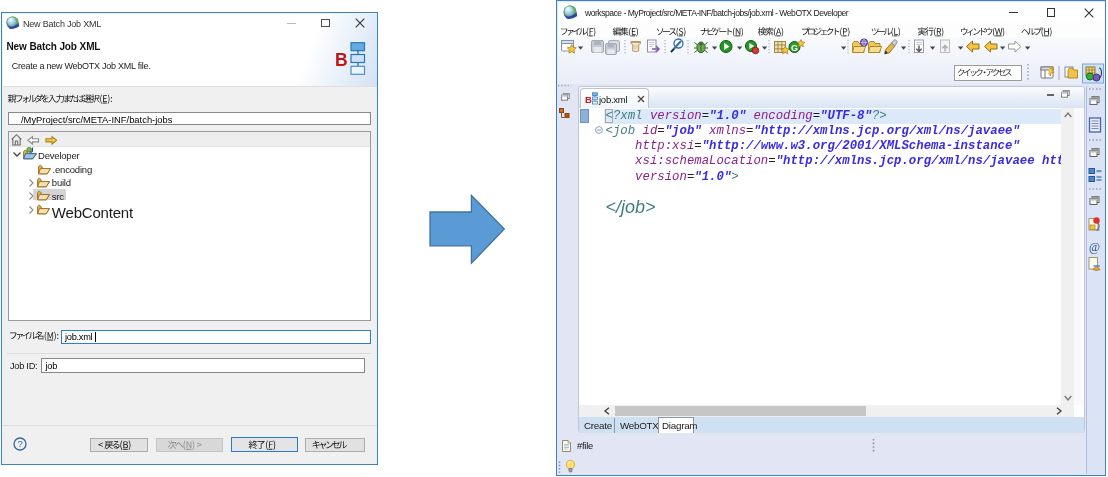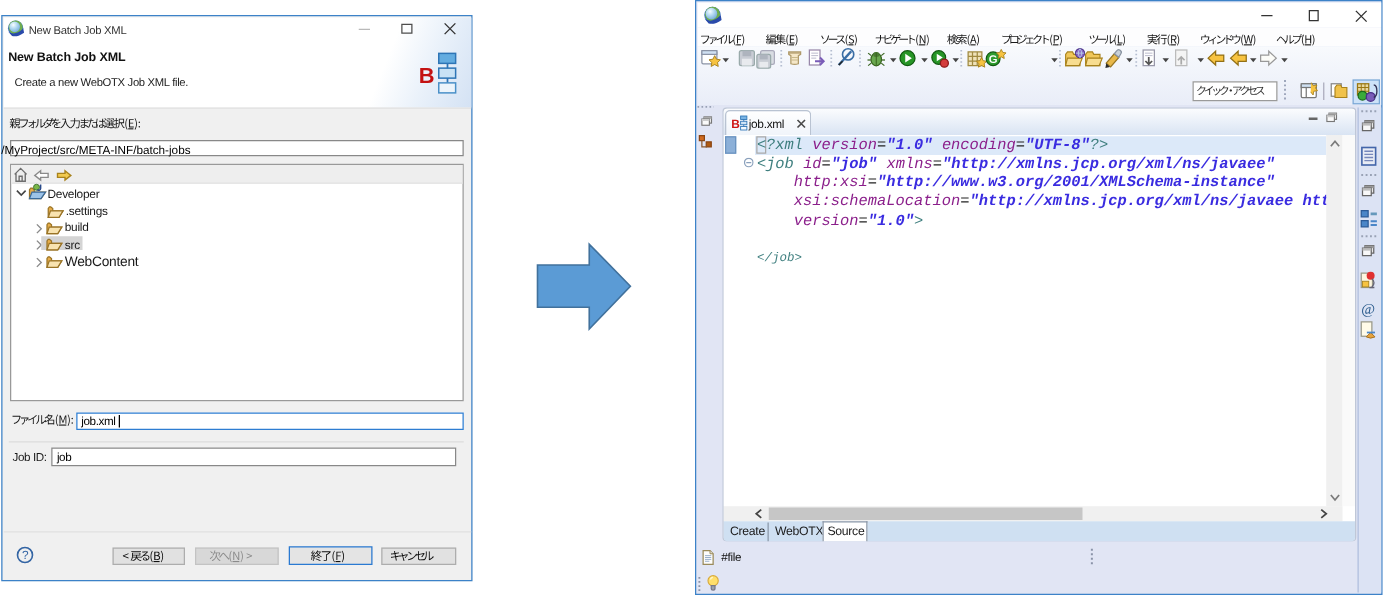--- a/index.html
+++ b/index.html
@@ -51,21 +51,21 @@
     </div>
 
 <div class="jp" style="left:8px;top:93.5px">
       <svg width="105.1" height="9.9" viewBox="0 -7.92 105.1 9.9" style="overflow:visible;display:block">
         <path d="M0 -6.6H3.8V-6H0ZM-0.2 -4.5H3.9V-3.9H-0.2ZM1.6 -7.5H2.2V-6.2H1.6ZM1.6 -4H2.3V0.7H1.6ZM1.6 -2.8 2.1 -2.5Q1.9 -2 1.6 -1.5Q1.2 -1 0.9 -0.6Q0.5 -0.2 0.1 0.1Q0.1 -0 -0 -0.2Q-0.2 -0.3 -0.3 -0.4Q0.1 -0.7 0.5 -1Q0.8 -1.4 1.1 -1.9Q1.4 -2.3 1.6 -2.8ZM2.2 -2.3Q2.3 -2.2 2.5 -2Q2.7 -1.8 3 -1.6Q3.3 -1.4 3.5 -1.2Q3.7 -1 3.8 -0.9L3.4 -0.4Q3.3 -0.6 3.1 -0.8Q2.9 -1 2.6 -1.2Q2.4 -1.5 2.2 -1.7Q1.9 -1.9 1.8 -2ZM0.6 -5.9 1.1 -6Q1.2 -5.7 1.3 -5.3Q1.4 -4.9 1.5 -4.7L0.9 -4.5Q0.9 -4.8 0.8 -5.2Q0.7 -5.6 0.6 -5.9ZM2.7 -6 3.3 -5.9Q3.2 -5.5 3.1 -5.2Q3 -4.8 2.8 -4.5L2.3 -4.7Q2.4 -4.8 2.5 -5.1Q2.5 -5.3 2.6 -5.6Q2.7 -5.8 2.7 -6ZM4.8 -5.1V-4.2H7.1V-5.1ZM4.8 -3.6V-2.7H7.1V-3.6ZM4.8 -6.6V-5.6H7.1V-6.6ZM4.2 -7.2H7.7V-2.1H4.2ZM6.1 -2.3H6.7V-0.2Q6.7 -0.1 6.8 -0Q6.8 0 6.9 0Q7 0 7.1 0Q7.2 0 7.3 0Q7.4 0 7.4 0Q7.5 0 7.5 -0.1Q7.6 -0.1 7.6 -0.4Q7.6 -0.7 7.6 -1.2Q7.7 -1.1 7.8 -1.1Q7.9 -1 8 -1Q8.1 -1 8.2 -0.9Q8.2 -0.3 8.1 0Q8 0.4 7.9 0.5Q7.7 0.6 7.5 0.6Q7.4 0.6 7.3 0.6Q7.1 0.6 7 0.6Q6.9 0.6 6.8 0.6Q6.5 0.6 6.4 0.5Q6.2 0.5 6.2 0.3Q6.1 0.1 6.1 -0.2ZM4.8 -2.2H5.4Q5.3 -1.5 5.2 -0.9Q5 -0.4 4.6 0.1Q4.2 0.5 3.5 0.7Q3.5 0.6 3.4 0.5Q3.3 0.3 3.2 0.2Q3.8 0 4.1 -0.3Q4.5 -0.7 4.6 -1.1Q4.7 -1.6 4.8 -2.2ZM-0.1 -3H3.8V-2.4H-0.1Z M14.4 -6Q14.4 -5.9 14.3 -5.8Q14.3 -5.7 14.3 -5.5Q14.2 -5.2 14.1 -4.7Q14 -4.3 13.8 -3.9Q13.6 -3.4 13.4 -3Q13.2 -2.6 12.9 -2.2Q12.5 -1.7 12 -1.2Q11.5 -0.8 10.9 -0.4Q10.2 -0.1 9.4 0.2L8.8 -0.5Q9.7 -0.7 10.3 -1Q10.9 -1.3 11.4 -1.8Q11.9 -2.2 12.3 -2.6Q12.6 -3.1 12.8 -3.6Q13.1 -4.1 13.2 -4.6Q13.4 -5.1 13.5 -5.6Q13.3 -5.6 13 -5.6Q12.6 -5.6 12.2 -5.6Q11.7 -5.6 11.2 -5.6Q10.6 -5.6 10.2 -5.6Q9.7 -5.6 9.3 -5.6Q9 -5.6 8.9 -5.6Q8.6 -5.6 8.4 -5.6Q8.1 -5.6 8 -5.5V-6.3Q8.1 -6.3 8.2 -6.3Q8.4 -6.3 8.6 -6.3Q8.7 -6.3 8.9 -6.3Q9 -6.3 9.3 -6.3Q9.5 -6.3 9.9 -6.3Q10.3 -6.3 10.7 -6.3Q11.2 -6.3 11.6 -6.3Q12 -6.3 12.4 -6.3Q12.8 -6.3 13 -6.3Q13.3 -6.3 13.4 -6.3Q13.5 -6.3 13.6 -6.3Q13.7 -6.3 13.9 -6.3Z M19 -5.5Q19 -5.4 19 -5.2Q19 -5 19 -4.9Q19 -4.7 19 -4.4Q19 -4 19 -3.6Q19 -3.1 19 -2.7Q19 -2.2 19 -1.7Q19 -1.2 19 -0.8Q19 -0.4 19 -0.1Q19 0.2 18.9 0.4Q18.7 0.6 18.4 0.6Q18.2 0.6 18 0.5Q17.7 0.5 17.5 0.5Q17.2 0.5 17.1 0.5L17 -0.2Q17.3 -0.1 17.6 -0.1Q17.9 -0.1 18.1 -0.1Q18.3 -0.1 18.3 -0.1Q18.4 -0.2 18.4 -0.3Q18.4 -0.6 18.4 -1Q18.4 -1.4 18.4 -1.8Q18.4 -2.3 18.3 -2.7Q18.3 -3.2 18.3 -3.6Q18.3 -4 18.3 -4.4Q18.3 -4.7 18.3 -4.9Q18.3 -5 18.3 -5.2Q18.3 -5.4 18.2 -5.5ZM14.9 -4.2Q15.1 -4.2 15.3 -4.2Q15.5 -4.2 15.6 -4.2Q15.7 -4.2 16 -4.2Q16.2 -4.2 16.6 -4.2Q17 -4.2 17.5 -4.2Q17.9 -4.2 18.4 -4.2Q18.9 -4.2 19.3 -4.2Q19.7 -4.2 19.9 -4.2Q20.2 -4.2 20.3 -4.2Q20.4 -4.2 20.6 -4.2Q20.8 -4.2 20.9 -4.2V-3.5Q20.8 -3.5 20.6 -3.5Q20.4 -3.5 20.3 -3.5Q20.2 -3.5 20 -3.5Q19.7 -3.5 19.3 -3.5Q18.9 -3.5 18.4 -3.5Q18 -3.5 17.5 -3.5Q17 -3.5 16.6 -3.5Q16.2 -3.5 16 -3.5Q15.7 -3.5 15.6 -3.5Q15.5 -3.5 15.3 -3.5Q15.1 -3.5 14.9 -3.5ZM14.7 -0.8Q15.2 -1 15.8 -1.4Q16.3 -1.7 16.8 -2.1Q17.2 -2.6 17.6 -3Q18 -3.4 18.2 -3.7L18.5 -3.7L18.5 -3.2Q18.4 -2.8 18 -2.4Q17.7 -2 17.2 -1.6Q16.7 -1.2 16.2 -0.9Q15.7 -0.5 15.2 -0.2Z M24.3 -0.2Q24.4 -0.3 24.4 -0.4Q24.4 -0.6 24.4 -0.7Q24.4 -0.8 24.4 -1.1Q24.4 -1.4 24.4 -1.8Q24.4 -2.3 24.4 -2.8Q24.4 -3.3 24.4 -3.9Q24.4 -4.4 24.4 -4.8Q24.4 -5.3 24.4 -5.6Q24.4 -6 24.4 -6.1Q24.4 -6.3 24.4 -6.5Q24.4 -6.7 24.3 -6.8H25.2Q25.2 -6.7 25.2 -6.5Q25.1 -6.3 25.1 -6.1Q25.1 -6 25.1 -5.6Q25.1 -5.3 25.1 -4.9Q25.1 -4.4 25.1 -3.9Q25.1 -3.4 25.1 -2.9Q25.1 -2.4 25.1 -1.9Q25.1 -1.5 25.1 -1.2Q25.1 -1 25.1 -0.9Q25.6 -1.1 26 -1.4Q26.5 -1.7 27 -2.2Q27.4 -2.6 27.8 -3.1L28.2 -2.5Q27.8 -2 27.3 -1.5Q26.8 -1 26.2 -0.6Q25.6 -0.3 25.1 0Q25 0.1 24.9 0.1Q24.9 0.2 24.8 0.2ZM20.2 -0.2Q20.8 -0.6 21.2 -1.2Q21.6 -1.8 21.8 -2.4Q21.9 -2.8 21.9 -3.2Q22 -3.7 22 -4.2Q22 -4.7 22 -5.2Q22 -5.7 22 -6.1Q22 -6.3 22 -6.4Q22 -6.6 22 -6.7H22.8Q22.8 -6.7 22.8 -6.6Q22.8 -6.5 22.8 -6.3Q22.8 -6.2 22.8 -6.1Q22.8 -5.7 22.8 -5.2Q22.8 -4.7 22.7 -4.1Q22.7 -3.6 22.6 -3.1Q22.6 -2.6 22.5 -2.2Q22.3 -1.5 21.9 -0.9Q21.5 -0.3 20.9 0.2Z M33 -7.3Q33.1 -7.1 33.2 -6.9Q33.4 -6.7 33.5 -6.4Q33.6 -6.2 33.7 -6L33.2 -5.8Q33.1 -6.1 32.9 -6.4Q32.7 -6.8 32.5 -7.1ZM34 -7.6Q34.1 -7.5 34.2 -7.2Q34.4 -7 34.5 -6.8Q34.6 -6.6 34.7 -6.4L34.2 -6.2Q34.1 -6.5 33.9 -6.8Q33.7 -7.2 33.5 -7.4ZM29.6 -3.9Q30 -3.7 30.5 -3.4Q30.9 -3 31.4 -2.7Q31.9 -2.4 32.3 -2.1Q32.7 -1.8 33.1 -1.5L32.5 -0.9Q32.2 -1.1 31.8 -1.5Q31.4 -1.8 30.9 -2.2Q30.4 -2.5 30 -2.8Q29.5 -3.2 29.1 -3.4ZM33.7 -5.6Q33.6 -5.5 33.6 -5.3Q33.5 -5.2 33.5 -5.1Q33.3 -4.6 33.1 -4.1Q32.9 -3.6 32.5 -3Q32.2 -2.5 31.8 -2Q31.2 -1.2 30.3 -0.6Q29.4 0.1 28.1 0.6L27.5 0Q28.3 -0.2 29 -0.6Q29.7 -1 30.3 -1.4Q30.8 -1.9 31.2 -2.4Q31.6 -2.8 31.8 -3.3Q32.1 -3.8 32.4 -4.3Q32.6 -4.8 32.7 -5.2H29.3L29.6 -5.8H32.5Q32.7 -5.8 32.8 -5.9Q33 -5.9 33.1 -5.9ZM30.6 -6.9Q30.5 -6.7 30.4 -6.5Q30.3 -6.3 30.2 -6.1Q30 -5.7 29.5 -5.1Q29.1 -4.5 28.5 -3.9Q28 -3.3 27.2 -2.8L26.6 -3.3Q27.4 -3.8 28 -4.3Q28.6 -4.9 28.9 -5.4Q29.3 -6 29.5 -6.4Q29.6 -6.5 29.7 -6.7Q29.8 -6.9 29.8 -7.1Z M36.7 -7.1Q36.7 -6.9 36.6 -6.5Q36.5 -6.1 36.3 -5.7Q36.1 -5.3 35.9 -4.8Q35.7 -4.4 35.4 -4Q35.6 -4.2 35.8 -4.2Q36 -4.3 36.2 -4.3Q36.5 -4.4 36.6 -4.4Q37.2 -4.4 37.5 -4.1Q37.9 -3.8 37.9 -3.2Q37.9 -3.1 37.9 -2.8Q37.9 -2.5 37.9 -2.2Q37.9 -1.9 37.9 -1.7Q37.9 -1.4 37.9 -1.2H37.2Q37.2 -1.4 37.2 -1.6Q37.2 -1.8 37.3 -2.1Q37.3 -2.4 37.3 -2.6Q37.3 -2.9 37.3 -3Q37.2 -3.4 37 -3.6Q36.8 -3.8 36.4 -3.8Q36 -3.8 35.6 -3.6Q35.2 -3.4 34.9 -3.2Q34.7 -3 34.5 -2.7Q34.3 -2.5 34 -2.2L33.4 -2.7Q34.1 -3.3 34.5 -3.8Q34.9 -4.4 35.2 -4.9Q35.5 -5.3 35.6 -5.7Q35.8 -6.1 35.9 -6.5Q36 -6.9 36 -7.2ZM33.6 -6.1Q34 -6.1 34.4 -6.1Q34.9 -6 35.2 -6Q35.8 -6 36.5 -6.1Q37.2 -6.1 37.9 -6.2Q38.6 -6.2 39.2 -6.4L39.2 -5.7Q38.7 -5.6 38.2 -5.6Q37.7 -5.5 37.1 -5.5Q36.6 -5.4 36.1 -5.4Q35.6 -5.4 35.1 -5.4Q34.9 -5.4 34.7 -5.4Q34.4 -5.4 34.2 -5.4Q33.9 -5.5 33.6 -5.5ZM40.5 -4Q40.4 -3.9 40.3 -3.9Q40.1 -3.8 40 -3.8Q39.8 -3.7 39.7 -3.7Q39.2 -3.5 38.6 -3.2Q38 -3 37.4 -2.6Q36.9 -2.4 36.6 -2.2Q36.2 -1.9 36 -1.7Q35.8 -1.4 35.8 -1.1Q35.8 -0.8 36 -0.6Q36.1 -0.5 36.3 -0.4Q36.5 -0.3 36.8 -0.3Q37.1 -0.3 37.5 -0.3Q38 -0.3 38.7 -0.3Q39.3 -0.4 39.9 -0.5L39.9 0.2Q39.6 0.3 39.1 0.3Q38.7 0.4 38.3 0.4Q37.8 0.4 37.4 0.4Q36.8 0.4 36.3 0.3Q35.7 0.2 35.4 -0.1Q35.1 -0.4 35.1 -1Q35.1 -1.4 35.3 -1.7Q35.5 -2.1 35.8 -2.3Q36.1 -2.6 36.5 -2.8Q36.9 -3.1 37.3 -3.3Q37.7 -3.5 38.1 -3.7Q38.5 -3.9 38.8 -4Q39.2 -4.2 39.5 -4.3Q39.7 -4.4 39.9 -4.5Q40 -4.5 40.2 -4.6Z M41.8 -7H44.4V-6.3H41.8ZM44 -7H44.7Q44.7 -6.6 44.8 -6.1Q44.8 -5.5 44.9 -4.9Q45 -4.3 45.3 -3.6Q45.5 -3 45.9 -2.3Q46.3 -1.6 47 -1Q47.6 -0.4 48.5 0.1Q48.4 0.2 48.3 0.3Q48.2 0.4 48.1 0.5Q48 0.6 47.9 0.7Q47 0.1 46.4 -0.5Q45.8 -1.2 45.3 -1.9Q44.9 -2.6 44.6 -3.3Q44.4 -4.1 44.2 -4.7Q44.1 -5.4 44.1 -6Q44 -6.6 44 -7ZM43.8 -5.2 44.5 -5.1Q44.2 -3.7 43.7 -2.6Q43.2 -1.5 42.5 -0.7Q41.7 0.1 40.7 0.7Q40.7 0.6 40.5 0.5Q40.4 0.4 40.3 0.3Q40.2 0.2 40.1 0.2Q41.6 -0.6 42.5 -2Q43.4 -3.3 43.8 -5.2Z M48.4 -5.6H55.4V-4.9H48.4ZM55.2 -5.6H55.9Q55.9 -5.6 55.9 -5.5Q55.9 -5.5 55.9 -5.4Q55.9 -5.3 55.8 -5.2Q55.8 -3.8 55.7 -2.9Q55.6 -1.9 55.5 -1.2Q55.4 -0.6 55.3 -0.2Q55.2 0.1 55.1 0.3Q54.9 0.5 54.7 0.6Q54.5 0.6 54.3 0.6Q54.1 0.7 53.7 0.7Q53.3 0.6 52.8 0.6Q52.8 0.5 52.8 0.3Q52.7 0.1 52.6 -0.1Q53.1 -0 53.5 -0Q53.9 -0 54 -0Q54.2 -0 54.3 -0Q54.4 -0.1 54.4 -0.1Q54.6 -0.3 54.7 -0.6Q54.8 -1 54.9 -1.6Q54.9 -2.2 55 -3.2Q55.1 -4.1 55.2 -5.5ZM51.4 -7.5H52.1V-6Q52.1 -5.4 52 -4.7Q52 -4 51.8 -3.3Q51.6 -2.6 51.3 -1.8Q50.9 -1.1 50.3 -0.5Q49.6 0.2 48.7 0.8Q48.6 0.7 48.6 0.6Q48.5 0.5 48.4 0.4Q48.3 0.3 48.2 0.2Q49.1 -0.3 49.7 -0.9Q50.3 -1.5 50.6 -2.2Q50.9 -2.8 51.1 -3.5Q51.3 -4.2 51.3 -4.8Q51.4 -5.4 51.4 -6Z M60.1 -7.1Q60 -7 60 -6.9Q60 -6.7 60 -6.5Q60 -6.4 60 -6.1Q60 -5.9 60 -5.5Q60 -5.2 60 -4.8Q60 -4.5 60 -4.2Q60 -3.8 60 -3.3Q60 -2.8 60.1 -2.3Q60.1 -1.8 60.1 -1.5Q60.1 -1.1 60.1 -0.8Q60.1 -0.5 60 -0.2Q59.8 0 59.5 0.2Q59.1 0.4 58.5 0.4Q57.6 0.4 57 0.1Q56.5 -0.3 56.5 -0.9Q56.5 -1.3 56.8 -1.6Q57 -1.9 57.5 -2.1Q58 -2.3 58.6 -2.3Q59.3 -2.3 60 -2.1Q60.6 -2 61.1 -1.7Q61.6 -1.4 62 -1.2Q62.4 -0.9 62.7 -0.7L62.3 -0Q62 -0.3 61.6 -0.6Q61.2 -0.9 60.7 -1.2Q60.2 -1.4 59.7 -1.5Q59.1 -1.7 58.5 -1.7Q57.9 -1.7 57.5 -1.5Q57.2 -1.3 57.2 -0.9Q57.2 -0.7 57.3 -0.6Q57.5 -0.4 57.7 -0.3Q58 -0.2 58.5 -0.2Q58.7 -0.2 58.9 -0.3Q59.2 -0.4 59.3 -0.5Q59.4 -0.7 59.4 -1Q59.4 -1.3 59.4 -1.7Q59.4 -2.1 59.4 -2.6Q59.3 -3 59.3 -3.5Q59.3 -3.9 59.3 -4.2Q59.3 -4.5 59.3 -4.8Q59.3 -5.2 59.3 -5.5Q59.3 -5.8 59.3 -6.1Q59.3 -6.4 59.3 -6.6Q59.3 -6.7 59.3 -6.9Q59.3 -7.1 59.3 -7.1ZM56.6 -6.2Q56.8 -6.1 57.1 -6.1Q57.4 -6.1 57.8 -6Q58.1 -6 58.4 -6Q58.7 -6 58.9 -6Q59.8 -6 60.7 -6Q61.6 -6.1 62.4 -6.2L62.4 -5.6Q61.9 -5.5 61.3 -5.5Q60.8 -5.4 60.1 -5.4Q59.5 -5.3 58.9 -5.3Q58.6 -5.3 58.2 -5.4Q57.7 -5.4 57.3 -5.4Q56.9 -5.5 56.6 -5.5ZM56.6 -4.3Q56.8 -4.2 57.1 -4.2Q57.4 -4.2 57.7 -4.1Q58 -4.1 58.3 -4.1Q58.6 -4.1 58.8 -4.1Q59.5 -4.1 60.1 -4.1Q60.7 -4.1 61.3 -4.2Q61.9 -4.3 62.5 -4.4L62.5 -3.7Q62 -3.6 61.6 -3.6Q61.2 -3.5 60.7 -3.5Q60.3 -3.5 59.8 -3.5Q59.3 -3.5 58.8 -3.5Q58.5 -3.5 58.1 -3.5Q57.7 -3.5 57.3 -3.5Q56.9 -3.5 56.6 -3.6Z M65.4 -7.1Q65.3 -6.9 65.3 -6.7Q65.2 -6.5 65.2 -6.4Q65.1 -6 65.1 -5.6Q65 -5.2 64.9 -4.7Q64.8 -4.3 64.6 -3.8Q64.5 -3.3 64.3 -2.8Q64.2 -2.2 64 -1.6Q63.8 -1.1 63.6 -0.6Q63.4 -0.1 63.2 0.3L62.4 0.1Q62.6 -0.3 62.9 -0.8Q63.1 -1.3 63.3 -1.8Q63.5 -2.4 63.7 -2.9Q63.8 -3.5 64 -4Q64 -4.3 64.1 -4.6Q64.2 -5 64.3 -5.3Q64.3 -5.7 64.4 -5.9Q64.4 -6.2 64.5 -6.4Q64.5 -6.6 64.5 -6.8Q64.5 -7 64.5 -7.2ZM63.4 -5.6Q63.9 -5.6 64.5 -5.6Q65 -5.7 65.6 -5.8Q66.2 -5.9 66.8 -6V-5.3Q66.2 -5.2 65.6 -5.1Q65 -5 64.4 -5Q63.8 -4.9 63.4 -4.9Q63.1 -4.9 62.8 -4.9Q62.6 -4.9 62.3 -4.9L62.3 -5.6Q62.6 -5.6 62.9 -5.6Q63.1 -5.6 63.4 -5.6ZM66.2 -4.3Q66.6 -4.4 67 -4.4Q67.4 -4.4 67.9 -4.4Q68.3 -4.4 68.7 -4.4Q69.1 -4.4 69.4 -4.3L69.4 -3.7Q69.1 -3.7 68.7 -3.7Q68.3 -3.8 67.9 -3.8Q67.5 -3.8 67 -3.7Q66.6 -3.7 66.2 -3.7ZM66.4 -2.2Q66.3 -1.9 66.3 -1.7Q66.3 -1.5 66.3 -1.3Q66.3 -1.2 66.3 -1Q66.4 -0.9 66.6 -0.8Q66.7 -0.6 67 -0.6Q67.3 -0.5 67.8 -0.5Q68.2 -0.5 68.7 -0.6Q69.1 -0.6 69.6 -0.7L69.5 0Q69.2 0.1 68.7 0.1Q68.3 0.2 67.8 0.2Q66.7 0.2 66.2 -0.2Q65.6 -0.5 65.6 -1.2Q65.6 -1.4 65.6 -1.7Q65.7 -1.9 65.7 -2.2Z M71.4 -5.3Q71.8 -5.3 72.2 -5.3Q72.6 -5.2 73 -5.2Q73.8 -5.2 74.6 -5.3Q75.4 -5.4 76.1 -5.5V-4.8Q75.4 -4.7 74.6 -4.6Q73.8 -4.6 73 -4.6Q72.6 -4.6 72.2 -4.6Q71.8 -4.6 71.5 -4.6ZM74.6 -6.9Q74.6 -6.8 74.6 -6.7Q74.6 -6.5 74.5 -6.4Q74.5 -6.2 74.5 -6Q74.5 -5.7 74.5 -5.4Q74.5 -5.2 74.5 -4.9Q74.5 -4.4 74.5 -3.9Q74.6 -3.3 74.6 -2.9Q74.6 -2.4 74.6 -2Q74.7 -1.5 74.7 -1.2Q74.7 -0.9 74.6 -0.6Q74.5 -0.4 74.3 -0.2Q74.2 0 73.8 0.2Q73.5 0.3 73.1 0.3Q72.2 0.3 71.7 -0.1Q71.2 -0.4 71.2 -1Q71.2 -1.4 71.4 -1.7Q71.7 -2 72.1 -2.2Q72.5 -2.4 73.1 -2.4Q73.7 -2.4 74.1 -2.2Q74.6 -2.1 75 -1.9Q75.4 -1.7 75.8 -1.4Q76.1 -1.2 76.4 -0.9L76 -0.3Q75.5 -0.8 75.1 -1.1Q74.6 -1.4 74.1 -1.6Q73.6 -1.8 73 -1.8Q72.5 -1.8 72.2 -1.6Q71.9 -1.4 71.9 -1.1Q71.9 -0.7 72.2 -0.6Q72.5 -0.4 73 -0.4Q73.4 -0.4 73.6 -0.5Q73.8 -0.6 73.9 -0.8Q74 -1.1 74 -1.4Q74 -1.6 73.9 -2Q73.9 -2.4 73.9 -2.9Q73.9 -3.4 73.8 -3.9Q73.8 -4.4 73.8 -4.9Q73.8 -5.3 73.8 -5.7Q73.8 -6.1 73.8 -6.4Q73.8 -6.5 73.8 -6.7Q73.8 -6.8 73.8 -6.9ZM70.2 -6.9Q70.1 -6.8 70.1 -6.7Q70.1 -6.6 70 -6.5Q70 -6.3 70 -6.3Q69.9 -6 69.9 -5.7Q69.8 -5.3 69.8 -4.9Q69.7 -4.5 69.7 -4.1Q69.6 -3.7 69.6 -3.3Q69.6 -2.9 69.6 -2.6Q69.6 -2.3 69.6 -2Q69.6 -1.7 69.6 -1.4Q69.7 -1.6 69.8 -1.8Q69.9 -2.1 70 -2.3Q70.1 -2.5 70.2 -2.7L70.5 -2.4Q70.4 -2.1 70.3 -1.7Q70.2 -1.4 70 -1Q69.9 -0.7 69.9 -0.4Q69.9 -0.3 69.9 -0.2Q69.8 -0.1 69.8 -0Q69.9 0 69.9 0.1Q69.9 0.2 69.9 0.3L69.2 0.3Q69.1 -0.2 69 -0.9Q68.9 -1.6 68.9 -2.5Q68.9 -3 68.9 -3.6Q69 -4.1 69.1 -4.6Q69.1 -5.1 69.2 -5.6Q69.3 -6 69.3 -6.3Q69.3 -6.5 69.3 -6.6Q69.4 -6.8 69.4 -6.9Z M77.2 -4V-0.8H76.6V-3.4H75.5V-4ZM77.2 -1.1Q77.5 -0.6 78.1 -0.3Q78.7 -0.1 79.5 -0.1Q79.9 -0.1 80.4 -0.1Q81 -0 81.6 -0.1Q82.2 -0.1 82.8 -0.1Q83.3 -0.1 83.7 -0.1Q83.7 -0.1 83.7 0.1Q83.6 0.2 83.6 0.3Q83.6 0.4 83.5 0.5Q83.2 0.5 82.6 0.5Q82.1 0.6 81.5 0.6Q81 0.6 80.4 0.6Q79.9 0.6 79.5 0.5Q78.6 0.5 78 0.3Q77.4 -8.5e-05 76.9 -0.5Q76.6 -0.2 76.3 0Q76 0.3 75.7 0.6L75.4 0Q75.7 -0.2 76 -0.5Q76.3 -0.8 76.6 -1.1ZM75.5 -7 76 -7.3Q76.3 -7.1 76.6 -6.9Q76.8 -6.6 77.1 -6.3Q77.3 -6.1 77.4 -5.8L76.9 -5.5Q76.7 -5.7 76.5 -6Q76.3 -6.2 76 -6.5Q75.8 -6.8 75.5 -7ZM77.9 -3.8H83.3V-3.2H77.9ZM77.6 -2.4H83.6V-1.8H77.6ZM79.2 -4.4H79.9V-2.1H79.2ZM81.3 -4.4H82V-2.1H81.3ZM78.1 -6.2H79.7V-6.7H77.8V-7.2H80.3V-5.7H78.1ZM77.9 -6.2H78.5V-5.2Q78.5 -5.1 78.6 -5Q78.6 -5 78.8 -5Q78.9 -5 79 -5Q79.1 -5 79.3 -5Q79.5 -5 79.6 -5Q79.7 -5 79.8 -5Q80 -5 80 -5.1Q80.1 -5.2 80.1 -5.5Q80.2 -5.4 80.3 -5.3Q80.5 -5.3 80.6 -5.3Q80.5 -4.8 80.4 -4.7Q80.2 -4.5 79.9 -4.5Q79.8 -4.5 79.7 -4.5Q79.5 -4.5 79.3 -4.5Q79.1 -4.5 79 -4.5Q78.8 -4.5 78.8 -4.5Q78.4 -4.5 78.3 -4.6Q78.1 -4.6 78 -4.8Q77.9 -4.9 77.9 -5.2ZM81.1 -6.2H82.6V-6.7H80.7V-7.2H83.2V-5.7H81.1ZM80.9 -6.2H81.5V-5.2Q81.5 -5.1 81.5 -5Q81.6 -5 81.8 -5Q81.9 -5 82 -5Q82.2 -5 82.3 -5Q82.5 -5 82.7 -5Q82.8 -5 82.9 -5Q83 -5 83.1 -5.1Q83.2 -5.2 83.2 -5.5Q83.3 -5.4 83.4 -5.4Q83.6 -5.3 83.7 -5.3Q83.6 -4.8 83.5 -4.7Q83.3 -4.5 83 -4.5Q82.9 -4.5 82.7 -4.5Q82.6 -4.5 82.4 -4.5Q82.1 -4.5 82 -4.5Q81.8 -4.5 81.7 -4.5Q81.4 -4.5 81.2 -4.6Q81 -4.6 81 -4.8Q80.9 -4.9 80.9 -5.2ZM81.2 -1.4 81.7 -1.7Q82 -1.6 82.3 -1.4Q82.7 -1.2 83 -1Q83.3 -0.8 83.5 -0.6L82.8 -0.3Q82.6 -0.6 82.1 -0.9Q81.6 -1.2 81.2 -1.4ZM79.5 -1.7 80.1 -1.5Q79.8 -1.2 79.3 -0.9Q78.8 -0.6 78.3 -0.4Q78.3 -0.4 78.2 -0.5Q78.1 -0.6 78 -0.7Q77.9 -0.8 77.8 -0.8Q78.3 -1 78.8 -1.2Q79.2 -1.5 79.5 -1.7Z M87.1 -7H87.8V-4Q87.8 -3.4 87.7 -2.8Q87.7 -2.2 87.5 -1.6Q87.4 -0.9 87.1 -0.3Q86.8 0.2 86.3 0.7Q86.3 0.7 86.2 0.6Q86.1 0.5 86 0.4Q85.9 0.3 85.8 0.3Q86.3 -0.2 86.5 -0.7Q86.8 -1.2 86.9 -1.8Q87 -2.4 87 -2.9Q87.1 -3.5 87.1 -4ZM89.5 -3.7Q89.6 -2.8 89.9 -2.1Q90.3 -1.3 90.7 -0.7Q91.2 -0.2 91.8 0.1Q91.7 0.2 91.6 0.3Q91.5 0.4 91.4 0.5Q91.4 0.6 91.3 0.7Q90.6 0.3 90.2 -0.3Q89.7 -0.9 89.4 -1.8Q89 -2.6 88.8 -3.6ZM87.3 -7H91.3V-3.4H87.3V-4.1H90.6V-6.4H87.3ZM83.4 -5.7H86.6V-5.1H83.4ZM84.7 -7.6H85.4V-0.1Q85.4 0.2 85.3 0.4Q85.2 0.5 85 0.6Q84.9 0.7 84.5 0.7Q84.2 0.7 83.7 0.7Q83.7 0.6 83.6 0.4Q83.6 0.2 83.5 0.1Q83.9 0.1 84.2 0.1Q84.5 0.1 84.5 0.1Q84.7 0.1 84.7 0.1Q84.7 0 84.7 -0.1ZM83.3 -2.8Q83.7 -2.9 84.3 -3Q84.8 -3.1 85.4 -3.3Q86 -3.4 86.6 -3.6L86.7 -3Q85.8 -2.7 85 -2.5Q84.1 -2.3 83.4 -2.2Z M93.6 1.8Q93 0.8 92.6 -0.4Q92.3 -1.5 92.3 -2.8Q92.3 -4.1 92.6 -5.2Q93 -6.4 93.6 -7.4L94.1 -7.1Q93.5 -6.2 93.2 -5.1Q93 -3.9 93 -2.8Q93 -1.6 93.2 -0.5Q93.5 0.6 94.1 1.5Z M95.2 0V-6.6H99V-5.9H96.1V-3.8H98.6V-3.1H96.1V-0.7H99.1V0Z M100.3 1.8 99.7 1.5Q100.3 0.6 100.6 -0.5Q100.9 -1.6 100.9 -2.8Q100.9 -3.9 100.6 -5.1Q100.3 -6.2 99.7 -7.1L100.3 -7.4Q100.9 -6.4 101.2 -5.2Q101.6 -4.1 101.6 -2.8Q101.6 -1.5 101.2 -0.4Q100.9 0.8 100.3 1.8Z M103.5 -3.5Q103.3 -3.5 103.1 -3.7Q102.9 -3.9 102.9 -4.1Q102.9 -4.4 103.1 -4.6Q103.3 -4.8 103.5 -4.8Q103.8 -4.8 103.9 -4.6Q104.1 -4.4 104.1 -4.1Q104.1 -3.9 103.9 -3.7Q103.8 -3.5 103.5 -3.5ZM103.5 0.1Q103.3 0.1 103.1 -0.1Q102.9 -0.2 102.9 -0.5Q102.9 -0.8 103.1 -1Q103.3 -1.1 103.5 -1.1Q103.8 -1.1 103.9 -1Q104.1 -0.8 104.1 -0.5Q104.1 -0.2 103.9 -0.1Q103.8 0.1 103.5 0.1Z" fill="#1a1a1a"></path>
         <rect x="94.6" y="0.7" width="4.2" height="0.9" fill="#1a1a1a"></rect>
       </svg>
     </div>
 
 <div class="a" style="left:8px;top:111.5px;width:363px;height:13.5px;border:1px solid #888;background:#fff"></div>
-<div class="a" style="left:1px;top:114.2px;font-size:9.4px;letter-spacing:0px;color:#000">/MyProject/src/META-INF/batch-jobs</div>
+<div class="a" style="left:21px;top:114.2px;font-size:9.4px;letter-spacing:0px;color:#000">/MyProject/src/META-INF/batch-jobs</div>
 
 <div class="a" style="left:8px;top:130.5px;width:363px;height:190.5px;border:1px solid #999;background:#fff"></div>
 <div class="a" style="left:9px;top:131.5px;width:361px;height:15px;background:#eee;border-bottom:1px solid #e2e2e2"></div>
 <div class="a" style="left:11px;top:134px">
       <svg width="50" height="12" viewBox="0 0 50 12" style="display:block;overflow:visible">
 <path d="M0.7,5.5 L5.5,0.7 L10.3,5.5 M1.8,4.8 V11 H9.2 V4.8 M4.3,11 V7 H6.7 V11" stroke="#6e6e6e" fill="none" stroke-width="1.1"></path>
 <path d="M21.5,2.6 L16.8,6.3 L21.5,10 V7.9 H27.5 V4.7 H21.5 Z" fill="#fdfdfd" stroke="#8a8a8a" stroke-width="1.1"></path>
 <path d="M41,2.6 L45.7,6.3 L41,10 V7.9 H35 V4.7 H41 Z" fill="#f2ca4e" stroke="#a8821c" stroke-width="1.1"></path>
 </svg>
     </div>
@@ -83,21 +83,21 @@
 <path d="M9.5,0.5 v3.2 a1.6,1.6 0 0 1 -2.8,1" stroke="#2a4a8a" fill="none" stroke-width="1.2"></path>
 </svg>
     </div>
 <div class="a" style="left:38px;top:149.5px;font-size:9.5px;letter-spacing:-0.2px;color:#1a1a1a">Developer</div>
 <div class="a" style="left:38.4px;top:163.5px">
       <svg width="13" height="11" viewBox="0 0 13 11" style="display:block;overflow:visible">
 <path d="M0.6,2.8 L0.6,9.8 L9.2,9.8 L12.4,4.6 L4.2,4.6 L4.2,2.8 L2.6,1.4 L1.6,1.4 Z" fill="#e8ae4a" stroke="#9a7426" stroke-width="1"></path>
 <path d="M2.4,4.6 L12.4,4.6 L9.2,9.8 L0.6,9.8 Z" fill="#f8e3b0" stroke="#9a7426" stroke-width="1"></path>
 </svg>
     </div>
-<div class="a" style="left:52.6px;top:164px;font-size:9.5px;letter-spacing:-0.2px;color:#1a1a1a">.settings</div>
+<div class="a" style="left:52.6px;top:164px;font-size:9.5px;letter-spacing:-0.2px;color:#1a1a1a">.encoding</div>
 <div class="a" style="left:28.5px;top:179.1px">
       <svg width="5" height="8" viewBox="0 0 5 8" style="display:block;overflow:visible">
         <path d="M0.5,0.5 L4,4 L0.5,7.5" stroke="#8a8a8a" fill="none" stroke-width="1.1"></path>
       </svg>
     </div>
 <div class="a" style="left:36.6px;top:176.8px">
       <svg width="13" height="11" viewBox="0 0 13 11" style="display:block;overflow:visible">
 <path d="M0.6,2.8 L0.6,9.8 L9.2,9.8 L12.4,4.6 L4.2,4.6 L4.2,2.8 L2.6,1.4 L1.6,1.4 Z" fill="#e8ae4a" stroke="#9a7426" stroke-width="1"></path>
 <path d="M2.4,4.6 L12.4,4.6 L9.2,9.8 L0.6,9.8 Z" fill="#f8e3b0" stroke="#9a7426" stroke-width="1"></path>
 </svg>
@@ -120,21 +120,21 @@
       <svg width="5" height="8" viewBox="0 0 5 8" style="display:block;overflow:visible">
         <path d="M0.5,0.5 L4,4 L0.5,7.5" stroke="#8a8a8a" fill="none" stroke-width="1.1"></path>
       </svg>
     </div>
 <div class="a" style="left:36.6px;top:203.6px">
       <svg width="13" height="11" viewBox="0 0 13 11" style="display:block;overflow:visible">
 <path d="M0.6,2.8 L0.6,9.8 L9.2,9.8 L12.4,4.6 L4.2,4.6 L4.2,2.8 L2.6,1.4 L1.6,1.4 Z" fill="#e8ae4a" stroke="#9a7426" stroke-width="1"></path>
 <path d="M2.4,4.6 L12.4,4.6 L9.2,9.8 L0.6,9.8 Z" fill="#f8e3b0" stroke="#9a7426" stroke-width="1"></path>
 </svg>
     </div>
-<div class="a" style="left:51.8px;top:204.1px;font-size:11px;letter-spacing:-0.2px;color:#1a1a1a">WebContent</div>
+<div class="a" style="left:51.8px;top:204.1px;font-size:15px;letter-spacing:-0.2px;color:#1a1a1a">WebContent</div>
 
 <div class="jp" style="left:9.5px;top:331px">
       <svg width="49.4" height="9.9" viewBox="0 -7.92 49.4 9.9" style="overflow:visible;display:block">
         <path d="M6.5 -6Q6.4 -5.9 6.4 -5.8Q6.4 -5.7 6.4 -5.5Q6.3 -5.2 6.2 -4.7Q6 -4.3 5.9 -3.9Q5.7 -3.4 5.5 -3Q5.3 -2.6 5 -2.2Q4.6 -1.7 4.1 -1.2Q3.6 -0.8 2.9 -0.4Q2.3 -0.1 1.5 0.2L0.9 -0.5Q1.7 -0.7 2.4 -1Q3 -1.3 3.5 -1.8Q4 -2.2 4.4 -2.6Q4.7 -3.1 4.9 -3.6Q5.2 -4.1 5.3 -4.6Q5.5 -5.1 5.5 -5.6Q5.4 -5.6 5.1 -5.6Q4.7 -5.6 4.2 -5.6Q3.8 -5.6 3.2 -5.6Q2.7 -5.6 2.2 -5.6Q1.8 -5.6 1.4 -5.6Q1.1 -5.6 0.9 -5.6Q0.7 -5.6 0.4 -5.6Q0.2 -5.6 0 -5.5V-6.3Q0.2 -6.3 0.3 -6.3Q0.5 -6.3 0.6 -6.3Q0.8 -6.3 0.9 -6.3Q1.1 -6.3 1.3 -6.3Q1.6 -6.3 2 -6.3Q2.4 -6.3 2.8 -6.3Q3.2 -6.3 3.7 -6.3Q4.1 -6.3 4.5 -6.3Q4.9 -6.3 5.1 -6.3Q5.4 -6.3 5.5 -6.3Q5.6 -6.3 5.7 -6.3Q5.8 -6.3 5.9 -6.3Z M13 -4.5Q13 -4.5 12.9 -4.4Q12.9 -4.4 12.8 -4.3Q12.7 -4.1 12.5 -3.9Q12.4 -3.6 12.1 -3.3Q11.9 -3 11.6 -2.7Q11.3 -2.4 11 -2.2L10.4 -2.6Q10.7 -2.8 11 -3.1Q11.3 -3.4 11.6 -3.7Q11.8 -4 12 -4.2Q11.8 -4.2 11.5 -4.2Q11.2 -4.2 10.7 -4.2Q10.2 -4.2 9.8 -4.2Q9.3 -4.2 8.8 -4.2Q8.4 -4.2 8.1 -4.2Q7.7 -4.2 7.7 -4.2Q7.5 -4.2 7.2 -4.2Q7 -4.2 6.8 -4.2V-4.9Q7 -4.9 7.2 -4.9Q7.5 -4.9 7.7 -4.9Q7.7 -4.9 8.1 -4.9Q8.4 -4.9 8.9 -4.9Q9.3 -4.9 9.9 -4.9Q10.4 -4.9 10.8 -4.9Q11.3 -4.9 11.7 -4.9Q12 -4.9 12.1 -4.9Q12.2 -4.9 12.3 -4.9Q12.4 -4.9 12.5 -4.9Q12.5 -4.9 12.6 -4.9ZM10 -3.6Q10 -3 9.9 -2.5Q9.9 -2 9.8 -1.6Q9.7 -1.1 9.4 -0.7Q9.2 -0.3 8.8 0Q8.5 0.4 7.9 0.7L7.2 0.2Q7.4 0.2 7.6 0.1Q7.7 0 7.9 -0.1Q8.5 -0.5 8.8 -1Q9.1 -1.4 9.2 -2Q9.2 -2.5 9.2 -3.1Q9.2 -3.2 9.2 -3.4Q9.2 -3.5 9.2 -3.6Z M12.5 -3.3Q13.6 -3.6 14.7 -4Q15.7 -4.5 16.4 -4.9Q16.9 -5.2 17.3 -5.6Q17.8 -5.9 18.2 -6.3Q18.6 -6.7 18.9 -7L19.5 -6.5Q19.1 -6.1 18.6 -5.7Q18.2 -5.3 17.7 -5Q17.2 -4.6 16.7 -4.3Q16.2 -4 15.6 -3.7Q15 -3.3 14.3 -3.1Q13.6 -2.8 12.8 -2.5ZM16.3 -4.6 17 -4.8V-0.7Q17 -0.5 17 -0.3Q17 -0.1 17.1 0Q17.1 0.2 17.1 0.3H16.2Q16.2 0.2 16.2 0Q16.2 -0.1 16.3 -0.3Q16.3 -0.5 16.3 -0.7Z M22.9 -0.2Q22.9 -0.3 22.9 -0.4Q23 -0.6 23 -0.7Q23 -0.8 23 -1.1Q23 -1.4 23 -1.8Q23 -2.3 23 -2.8Q23 -3.3 23 -3.9Q23 -4.4 23 -4.8Q23 -5.3 23 -5.6Q23 -6 23 -6.1Q23 -6.3 22.9 -6.5Q22.9 -6.7 22.9 -6.8H23.7Q23.7 -6.7 23.7 -6.5Q23.7 -6.3 23.7 -6.1Q23.7 -6 23.7 -5.6Q23.7 -5.3 23.7 -4.9Q23.7 -4.4 23.7 -3.9Q23.7 -3.4 23.7 -2.9Q23.7 -2.4 23.7 -1.9Q23.7 -1.5 23.7 -1.2Q23.7 -1 23.7 -0.9Q24.1 -1.1 24.6 -1.4Q25.1 -1.7 25.5 -2.2Q26 -2.6 26.3 -3.1L26.8 -2.5Q26.4 -2 25.8 -1.5Q25.3 -1 24.8 -0.6Q24.2 -0.3 23.7 0Q23.6 0.1 23.5 0.1Q23.4 0.2 23.4 0.2ZM18.8 -0.2Q19.3 -0.6 19.7 -1.2Q20.1 -1.8 20.3 -2.4Q20.4 -2.8 20.5 -3.2Q20.5 -3.7 20.6 -4.2Q20.6 -4.7 20.6 -5.2Q20.6 -5.7 20.6 -6.1Q20.6 -6.3 20.6 -6.4Q20.6 -6.6 20.5 -6.7H21.4Q21.4 -6.7 21.4 -6.6Q21.3 -6.5 21.3 -6.3Q21.3 -6.2 21.3 -6.1Q21.3 -5.7 21.3 -5.2Q21.3 -4.7 21.3 -4.1Q21.3 -3.6 21.2 -3.1Q21.1 -2.6 21.1 -2.2Q20.9 -1.5 20.4 -0.9Q20 -0.3 19.5 0.2Z M28.7 -0.3H33V0.4H28.7ZM28.4 -6.7H31.7V-6H28.4ZM28.8 -7.6 29.5 -7.4Q29.2 -6.9 28.7 -6.3Q28.2 -5.7 27.6 -5.1Q27 -4.6 26.2 -4.1Q26.2 -4.2 26.1 -4.3Q26 -4.4 25.9 -4.5Q25.8 -4.6 25.7 -4.6Q26.5 -5 27 -5.5Q27.6 -6 28.1 -6.6Q28.5 -7.1 28.8 -7.6ZM31.4 -6.7H31.6L31.7 -6.7L32.1 -6.4Q31.7 -5.4 31.1 -4.6Q30.4 -3.7 29.6 -3.1Q28.8 -2.4 27.9 -1.9Q27 -1.4 26.1 -1.1Q26 -1.2 26 -1.3Q25.9 -1.4 25.8 -1.6Q25.7 -1.7 25.7 -1.7Q26.5 -2 27.4 -2.4Q28.3 -2.9 29.1 -3.5Q29.9 -4.1 30.5 -4.9Q31.1 -5.7 31.4 -6.5ZM27.2 -5.1 27.7 -5.5Q28.1 -5.2 28.5 -4.9Q28.9 -4.6 29.2 -4.3Q29.5 -4 29.7 -3.8L29.2 -3.3Q29 -3.5 28.7 -3.9Q28.3 -4.2 28 -4.5Q27.6 -4.8 27.2 -5.1ZM32.7 -3.1H33.4V0.7H32.7ZM29 -3.1H33V-2.5H29V0.7H28.3V-2.6L28.8 -3.1Z M36 1.8Q35.4 0.8 35 -0.4Q34.7 -1.5 34.7 -2.8Q34.7 -4.1 35 -5.2Q35.4 -6.4 36 -7.4L36.5 -7.1Q35.9 -6.2 35.6 -5.1Q35.4 -3.9 35.4 -2.8Q35.4 -1.6 35.6 -0.5Q35.9 0.6 36.5 1.5Z M37.6 0V-6.6H38.6L39.9 -3.1Q40 -2.7 40.1 -2.4Q40.3 -2 40.4 -1.7H40.4Q40.5 -2 40.6 -2.4Q40.8 -2.7 40.9 -3.1L42.1 -6.6H43.1V0H42.4V-3.7Q42.4 -3.9 42.4 -4.3Q42.4 -4.6 42.4 -5Q42.4 -5.3 42.5 -5.6H42.4L41.9 -4.1L40.7 -0.7H40.1L38.8 -4.1L38.3 -5.6H38.3Q38.3 -5.3 38.3 -5Q38.4 -4.6 38.4 -4.3Q38.4 -3.9 38.4 -3.7V0Z M44.6 1.8 44.1 1.5Q44.6 0.6 44.9 -0.5Q45.2 -1.6 45.2 -2.8Q45.2 -3.9 44.9 -5.1Q44.6 -6.2 44.1 -7.1L44.6 -7.4Q45.2 -6.4 45.5 -5.2Q45.9 -4.1 45.9 -2.8Q45.9 -1.5 45.5 -0.4Q45.2 0.8 44.6 1.8Z M47.8 -3.5Q47.6 -3.5 47.4 -3.7Q47.2 -3.9 47.2 -4.1Q47.2 -4.4 47.4 -4.6Q47.6 -4.8 47.8 -4.8Q48.1 -4.8 48.2 -4.6Q48.4 -4.4 48.4 -4.1Q48.4 -3.9 48.2 -3.7Q48.1 -3.5 47.8 -3.5ZM47.8 0.1Q47.6 0.1 47.4 -0.1Q47.2 -0.2 47.2 -0.5Q47.2 -0.8 47.4 -1Q47.6 -1.1 47.8 -1.1Q48.1 -1.1 48.2 -1Q48.4 -0.8 48.4 -0.5Q48.4 -0.2 48.2 -0.1Q48.1 0.1 47.8 0.1Z" fill="#1a1a1a"></path>
         <rect x="37.0" y="0.7" width="6.1" height="0.9" fill="#1a1a1a"></rect>
       </svg>
     </div>
 <div class="a" style="left:61px;top:329.5px;width:310px;height:14.5px;border:1px solid #2d7dd2;background:#fff"></div>
 <div class="a" style="left:65px;top:332px;font-size:9.3px;letter-spacing:-0.3px;color:#000">job.xml</div>
 <div class="a" style="left:94.5px;top:331.5px;width:1px;height:10.5px;background:#000"></div>
@@ -193,20 +193,21 @@
             <stop offset="40%" stop-color="#bee0f4"></stop>
             <stop offset="100%" stop-color="#79b0dd"></stop>
 </radialGradient>
         </defs>
 <circle cx="7.0" cy="7.0" r="6.58" fill="#3b6fc0"></circle>
 <circle cx="7.0" cy="6.44" r="6.02" fill="#6fae4e"></circle>
 <circle cx="6.16" cy="5.88" r="4.62" fill="url(#sgb)"></circle>
 <path d="M 0.7000000000000001 10.08 Q 6.3 14.0 13.58 7.28 L 14.280000000000001 10.92 Q 8.4 15.120000000000001 3.9200000000000004 13.719999999999999 Z" fill="#2a4aaa"></path>
 </svg>
     </div>
+<div class="a" style="left:585px;top:8.2px;font-size:8.6px;letter-spacing:-0.5px;color:#222">workspace - MyProject/src/META-INF/batch-jobs/job.xml - WebOTX Developer</div>
 <div class="a" style="left:1009px;top:12.3px;width:8.5px;height:1.2px;background:#333"></div>
 <div class="a" style="left:1046.5px;top:8px;width:8.8px;height:8.8px;border:1.2px solid #333"></div>
 <svg class="a" style="left:1083.5px;top:8px" width="10" height="10">
       <path d="M0.7,0.7 L9.3,9.3 M9.3,0.7 L0.7,9.3" stroke="#333" stroke-width="1.1"></path>
     </svg>
 
 <div class="a" style="left:557.5px;top:21.5px;width:547px;height:15px;background:#fdfdfe"></div>
 <div class="jp" style="left:561px;top:27px">
       <svg width="35.4" height="9.7" viewBox="0 -7.74 35.4 9.7" style="overflow:visible;display:block">
         <path d="M6.3 -5.9Q6.3 -5.8 6.3 -5.7Q6.2 -5.5 6.2 -5.4Q6.1 -5.1 6 -4.6Q5.9 -4.2 5.8 -3.8Q5.6 -3.3 5.4 -2.9Q5.2 -2.5 4.9 -2.2Q4.5 -1.7 4 -1.2Q3.5 -0.8 2.9 -0.4Q2.2 -0.1 1.4 0.2L0.8 -0.5Q1.7 -0.7 2.3 -1Q3 -1.3 3.4 -1.7Q3.9 -2.1 4.3 -2.6Q4.6 -3 4.8 -3.5Q5.1 -4 5.2 -4.5Q5.4 -5 5.4 -5.5Q5.3 -5.5 5 -5.5Q4.6 -5.5 4.1 -5.5Q3.7 -5.5 3.2 -5.5Q2.7 -5.5 2.2 -5.5Q1.7 -5.5 1.4 -5.5Q1 -5.5 0.9 -5.5Q0.7 -5.5 0.4 -5.4Q0.2 -5.4 0 -5.4V-6.2Q0.2 -6.2 0.3 -6.2Q0.5 -6.2 0.6 -6.2Q0.8 -6.1 0.9 -6.1Q1 -6.1 1.3 -6.1Q1.6 -6.1 1.9 -6.1Q2.3 -6.1 2.7 -6.1Q3.2 -6.1 3.6 -6.1Q4 -6.1 4.4 -6.1Q4.7 -6.1 5 -6.1Q5.3 -6.1 5.3 -6.1Q5.4 -6.1 5.6 -6.2Q5.7 -6.2 5.8 -6.2Z M12.6 -4.4Q12.6 -4.4 12.5 -4.3Q12.5 -4.3 12.4 -4.2Q12.3 -4 12.2 -3.8Q12 -3.5 11.7 -3.2Q11.5 -2.9 11.2 -2.6Q11 -2.4 10.7 -2.1L10.1 -2.5Q10.4 -2.7 10.7 -3Q11 -3.3 11.2 -3.6Q11.5 -3.9 11.6 -4.1Q11.5 -4.1 11.1 -4.1Q10.8 -4.1 10.4 -4.1Q9.9 -4.1 9.4 -4.1Q9 -4.1 8.5 -4.1Q8.1 -4.1 7.8 -4.1Q7.5 -4.1 7.4 -4.1Q7.2 -4.1 7 -4.1Q6.8 -4.1 6.6 -4.1V-4.8Q6.8 -4.8 7 -4.8Q7.2 -4.8 7.4 -4.8Q7.5 -4.8 7.8 -4.8Q8.1 -4.8 8.6 -4.8Q9 -4.8 9.5 -4.8Q10 -4.8 10.5 -4.8Q11 -4.8 11.3 -4.8Q11.6 -4.8 11.7 -4.8Q11.8 -4.8 11.9 -4.8Q12 -4.8 12.1 -4.8Q12.2 -4.8 12.2 -4.8ZM9.7 -3.5Q9.7 -3 9.6 -2.5Q9.6 -2 9.5 -1.5Q9.4 -1.1 9.1 -0.7Q8.9 -0.3 8.5 0Q8.2 0.4 7.6 0.7L7 0.2Q7.1 0.2 7.3 0.1Q7.4 0 7.6 -0.1Q8.2 -0.5 8.5 -1Q8.8 -1.4 8.9 -1.9Q8.9 -2.4 8.9 -3Q8.9 -3.1 8.9 -3.3Q8.9 -3.4 8.9 -3.5Z M12 -3.2Q13.1 -3.5 14.1 -3.9Q15.1 -4.4 15.8 -4.8Q16.3 -5.1 16.7 -5.4Q17.2 -5.8 17.6 -6.2Q17.9 -6.5 18.2 -6.9L18.8 -6.3Q18.5 -6 18 -5.6Q17.6 -5.2 17.1 -4.8Q16.6 -4.5 16.1 -4.2Q15.6 -3.9 15 -3.6Q14.4 -3.3 13.7 -3Q13.1 -2.7 12.3 -2.5ZM15.7 -4.5 16.5 -4.7V-0.7Q16.5 -0.5 16.5 -0.3Q16.5 -0.1 16.5 0Q16.5 0.2 16.5 0.3H15.6Q15.7 0.2 15.7 0Q15.7 -0.1 15.7 -0.3Q15.7 -0.5 15.7 -0.7Z M22.1 -0.2Q22.1 -0.3 22.1 -0.4Q22.1 -0.5 22.1 -0.7Q22.1 -0.8 22.1 -1.1Q22.1 -1.4 22.1 -1.8Q22.1 -2.2 22.1 -2.7Q22.1 -3.3 22.1 -3.8Q22.1 -4.3 22.1 -4.7Q22.1 -5.2 22.1 -5.5Q22.1 -5.8 22.1 -6Q22.1 -6.2 22.1 -6.4Q22.1 -6.6 22.1 -6.6H22.9Q22.9 -6.6 22.9 -6.4Q22.9 -6.2 22.9 -5.9Q22.9 -5.8 22.9 -5.5Q22.9 -5.2 22.9 -4.8Q22.9 -4.3 22.9 -3.8Q22.9 -3.3 22.9 -2.8Q22.9 -2.3 22.9 -1.9Q22.9 -1.5 22.9 -1.2Q22.9 -0.9 22.9 -0.9Q23.3 -1.1 23.7 -1.4Q24.2 -1.7 24.7 -2.1Q25.1 -2.5 25.4 -3L25.9 -2.4Q25.5 -1.9 25 -1.5Q24.5 -1 23.9 -0.6Q23.4 -0.3 22.9 0Q22.7 0.1 22.7 0.1Q22.6 0.2 22.6 0.2ZM18.1 -0.2Q18.6 -0.6 19 -1.2Q19.4 -1.8 19.6 -2.4Q19.7 -2.7 19.7 -3.1Q19.8 -3.6 19.8 -4.1Q19.8 -4.6 19.8 -5.1Q19.8 -5.6 19.8 -5.9Q19.8 -6.1 19.8 -6.3Q19.8 -6.4 19.8 -6.6H20.6Q20.6 -6.5 20.6 -6.4Q20.6 -6.3 20.6 -6.2Q20.6 -6.1 20.6 -5.9Q20.6 -5.6 20.5 -5.1Q20.5 -4.6 20.5 -4Q20.5 -3.5 20.4 -3Q20.4 -2.5 20.3 -2.2Q20.1 -1.5 19.7 -0.9Q19.3 -0.2 18.7 0.2Z M27.1 1.7Q26.4 0.7 26.1 -0.3Q25.8 -1.4 25.8 -2.7Q25.8 -4 26.1 -5.1Q26.4 -6.2 27.1 -7.2L27.5 -7Q27 -6 26.7 -4.9Q26.4 -3.9 26.4 -2.7Q26.4 -1.6 26.7 -0.5Q27 0.6 27.5 1.5Z M28.6 0V-6.5H32.3V-5.8H29.4V-3.6H31.8V-2.9H29.4V0Z M33.1 1.7 32.6 1.5Q33.1 0.6 33.4 -0.5Q33.7 -1.6 33.7 -2.7Q33.7 -3.9 33.4 -4.9Q33.1 -6 32.6 -7L33.1 -7.2Q33.7 -6.2 34 -5.1Q34.4 -4 34.4 -2.7Q34.4 -1.4 34 -0.3Q33.7 0.7 33.1 1.7Z" fill="#1a1a1a"></path>
@@ -473,21 +474,21 @@
 <svg class="a" style="left:595px;top:126px" width="8" height="8" viewBox="0 0 8 8">
       <circle cx="4" cy="4" r="3.4" fill="#fff" stroke="#8aa0bc"></circle>
       <line x1="2" y1="4" x2="6" y2="4" stroke="#8aa0bc"></line>
     </svg>
 <div class="a" style="left:605.5px;top:108.8px;height:15.2px;line-height:15.2px;font-family:'Liberation Mono',monospace;font-style:italic;font-size:12.33px;white-space:pre;color:#222"><span style="color:#3f7f7f">&lt;?xml </span><span style="color:#8b1f8b">version</span><span style="color:#222">=</span><b style="color:#3a2ce0">"1.0"</b> <span style="color:#8b1f8b">encoding</span><span style="color:#222">=</span><b style="color:#3a2ce0">"UTF-8"</b><span style="color:#3f7f7f">?&gt;</span></div>
 <div class="a" style="left:605.5px;top:124.0px;height:15.2px;line-height:15.2px;font-family:'Liberation Mono',monospace;font-style:italic;font-size:12.33px;white-space:pre;color:#222"><span style="color:#3f7f7f">&lt;job </span><span style="color:#8b1f8b">id</span><span style="color:#222">=</span><b style="color:#3a2ce0">"job"</b> <span style="color:#8b1f8b">xmlns</span><span style="color:#222">=</span><b style="color:#3a2ce0">"http://xmlns.jcp.org/xml/ns/javaee"</b></div>
 <div class="a" style="left:605.5px;top:139.2px;height:15.2px;line-height:15.2px;font-family:'Liberation Mono',monospace;font-style:italic;font-size:12.33px;white-space:pre;color:#222">    <span style="color:#8b1f8b">http:xsi</span><span style="color:#222">=</span><b style="color:#3a2ce0">"http://www.w3.org/2001/XMLSchema-instance"</b></div>
 <div class="a" style="left:605.5px;top:154.4px;height:15.2px;line-height:15.2px;font-family:'Liberation Mono',monospace;font-style:italic;font-size:12.33px;white-space:pre;color:#222">    <span style="color:#8b1f8b">xsi:schemaLocation</span><span style="color:#222">=</span><b style="color:#3a2ce0">"http://xmlns.jcp.org/xml/ns/javaee htt</b></div>
 <div class="a" style="left:605.5px;top:169.6px;height:15.2px;line-height:15.2px;font-family:'Liberation Mono',monospace;font-style:italic;font-size:12.33px;white-space:pre;color:#222">    <span style="color:#8b1f8b">version</span><span style="color:#222">=</span><b style="color:#3a2ce0">"1.0"</b><span style="color:#3f7f7f">&gt;</span></div>
 <div class="a" style="left:605.5px;top:184.8px;height:15.2px;line-height:15.2px;font-family:'Liberation Mono',monospace;font-style:italic;font-size:12.33px;white-space:pre;color:#222"></div>
-<div class="a" style="left:605.5px;top:200.0px;height:15.2px;line-height:15.2px;font-family:Liberation Mono, monospace;font-style:italic;font-size:10px;white-space:pre;color:#222"><span style="color:#3f7f7f">&lt;/job&gt;</span></div>
+<div class="a" style="left:605.5px;top:200.0px;height:15.2px;line-height:15.2px;font-family:Liberation Sans, sans-serif;font-style:italic;font-size:18px;white-space:pre;color:#222"><span style="color:#3f7f7f">&lt;/job&gt;</span></div>
 
 <div class="a" style="left:1061px;top:108px;width:13px;height:297px;background:#f0f0f0"></div>
 <div class="a" style="left:1063.5px;top:112px">
       <svg width="8" height="6" viewBox="0 0 8 6" style="display:block;overflow:visible">
         <path d="M0.7,5 L4,1 L7.3,5" stroke="#7a7a7a" fill="none" stroke-width="1.4"></path>
       </svg>
     </div>
 <div class="a" style="left:1063.5px;top:395px">
       <svg width="8" height="6" viewBox="0 0 8 6" style="display:block;overflow:visible">
         <path d="M0.7,1 L4,5 L7.3,1" stroke="#7a7a7a" fill="none" stroke-width="1.4"></path>
@@ -506,21 +507,21 @@
       <svg width="6" height="8" viewBox="0 0 6 8" style="display:block;overflow:visible">
         <path d="M1,0.7 L5,4 L1,7.3" stroke="#444" fill="none" stroke-width="1.4"></path>
       </svg>
     </div>
 
 <div class="a" style="left:579px;top:416.5px;width:505px;height:16px;background:#cfe0f2;border-radius:0 0 3px 3px"></div>
 <div class="a" style="left:613.5px;top:418px;width:1px;height:14.5px;background:#8a97a8"></div>
 <div class="a" style="left:584px;top:419.8px;font-size:9.8px;letter-spacing:-0.25px;color:#1a1a1a">Create</div>
 <div class="a" style="left:620px;top:419.8px;font-size:9.8px;letter-spacing:-0.25px;color:#1a1a1a">WebOTX</div>
 <div class="a" style="left:657.5px;top:417px;width:36px;height:15.5px;border:1px solid #8a97a8;border-bottom:none;background:#fff"></div>
-<div class="a" style="left:662px;top:419.8px;font-size:9.8px;letter-spacing:-0.25px;color:#1a1a1a">Source</div>
+<div class="a" style="left:662px;top:419.8px;font-size:9.8px;letter-spacing:-0.25px;color:#1a1a1a">Diagram</div>
 
 <div class="a" style="left:561.5px;top:439.5px">
       <svg width="9" height="12" viewBox="0 0 9 12" style="display:block;overflow:visible">
         <path d="M0.5,0.5 h5.5 l2.5,2.5 v8.5 h-8 z" fill="#fdfdfd" stroke="#9a8a5a"></path>
         <path d="M6,0.5 v2.5 h2.5" fill="#e8e4d8" stroke="#9a8a5a" stroke-width="0.8"></path>
         <path d="M2,4.5 h5 M2,6 h5 M2,7.5 h5 M2,9 h3.5" stroke="#9ab0cc" stroke-width="0.8"></path>
       </svg>
     </div>
 <div class="a" style="left:577px;top:441.3px;font-size:9.3px;letter-spacing:-0.2px;color:#111">#file</div>
 <div class="a" style="left:872px;top:438px">

